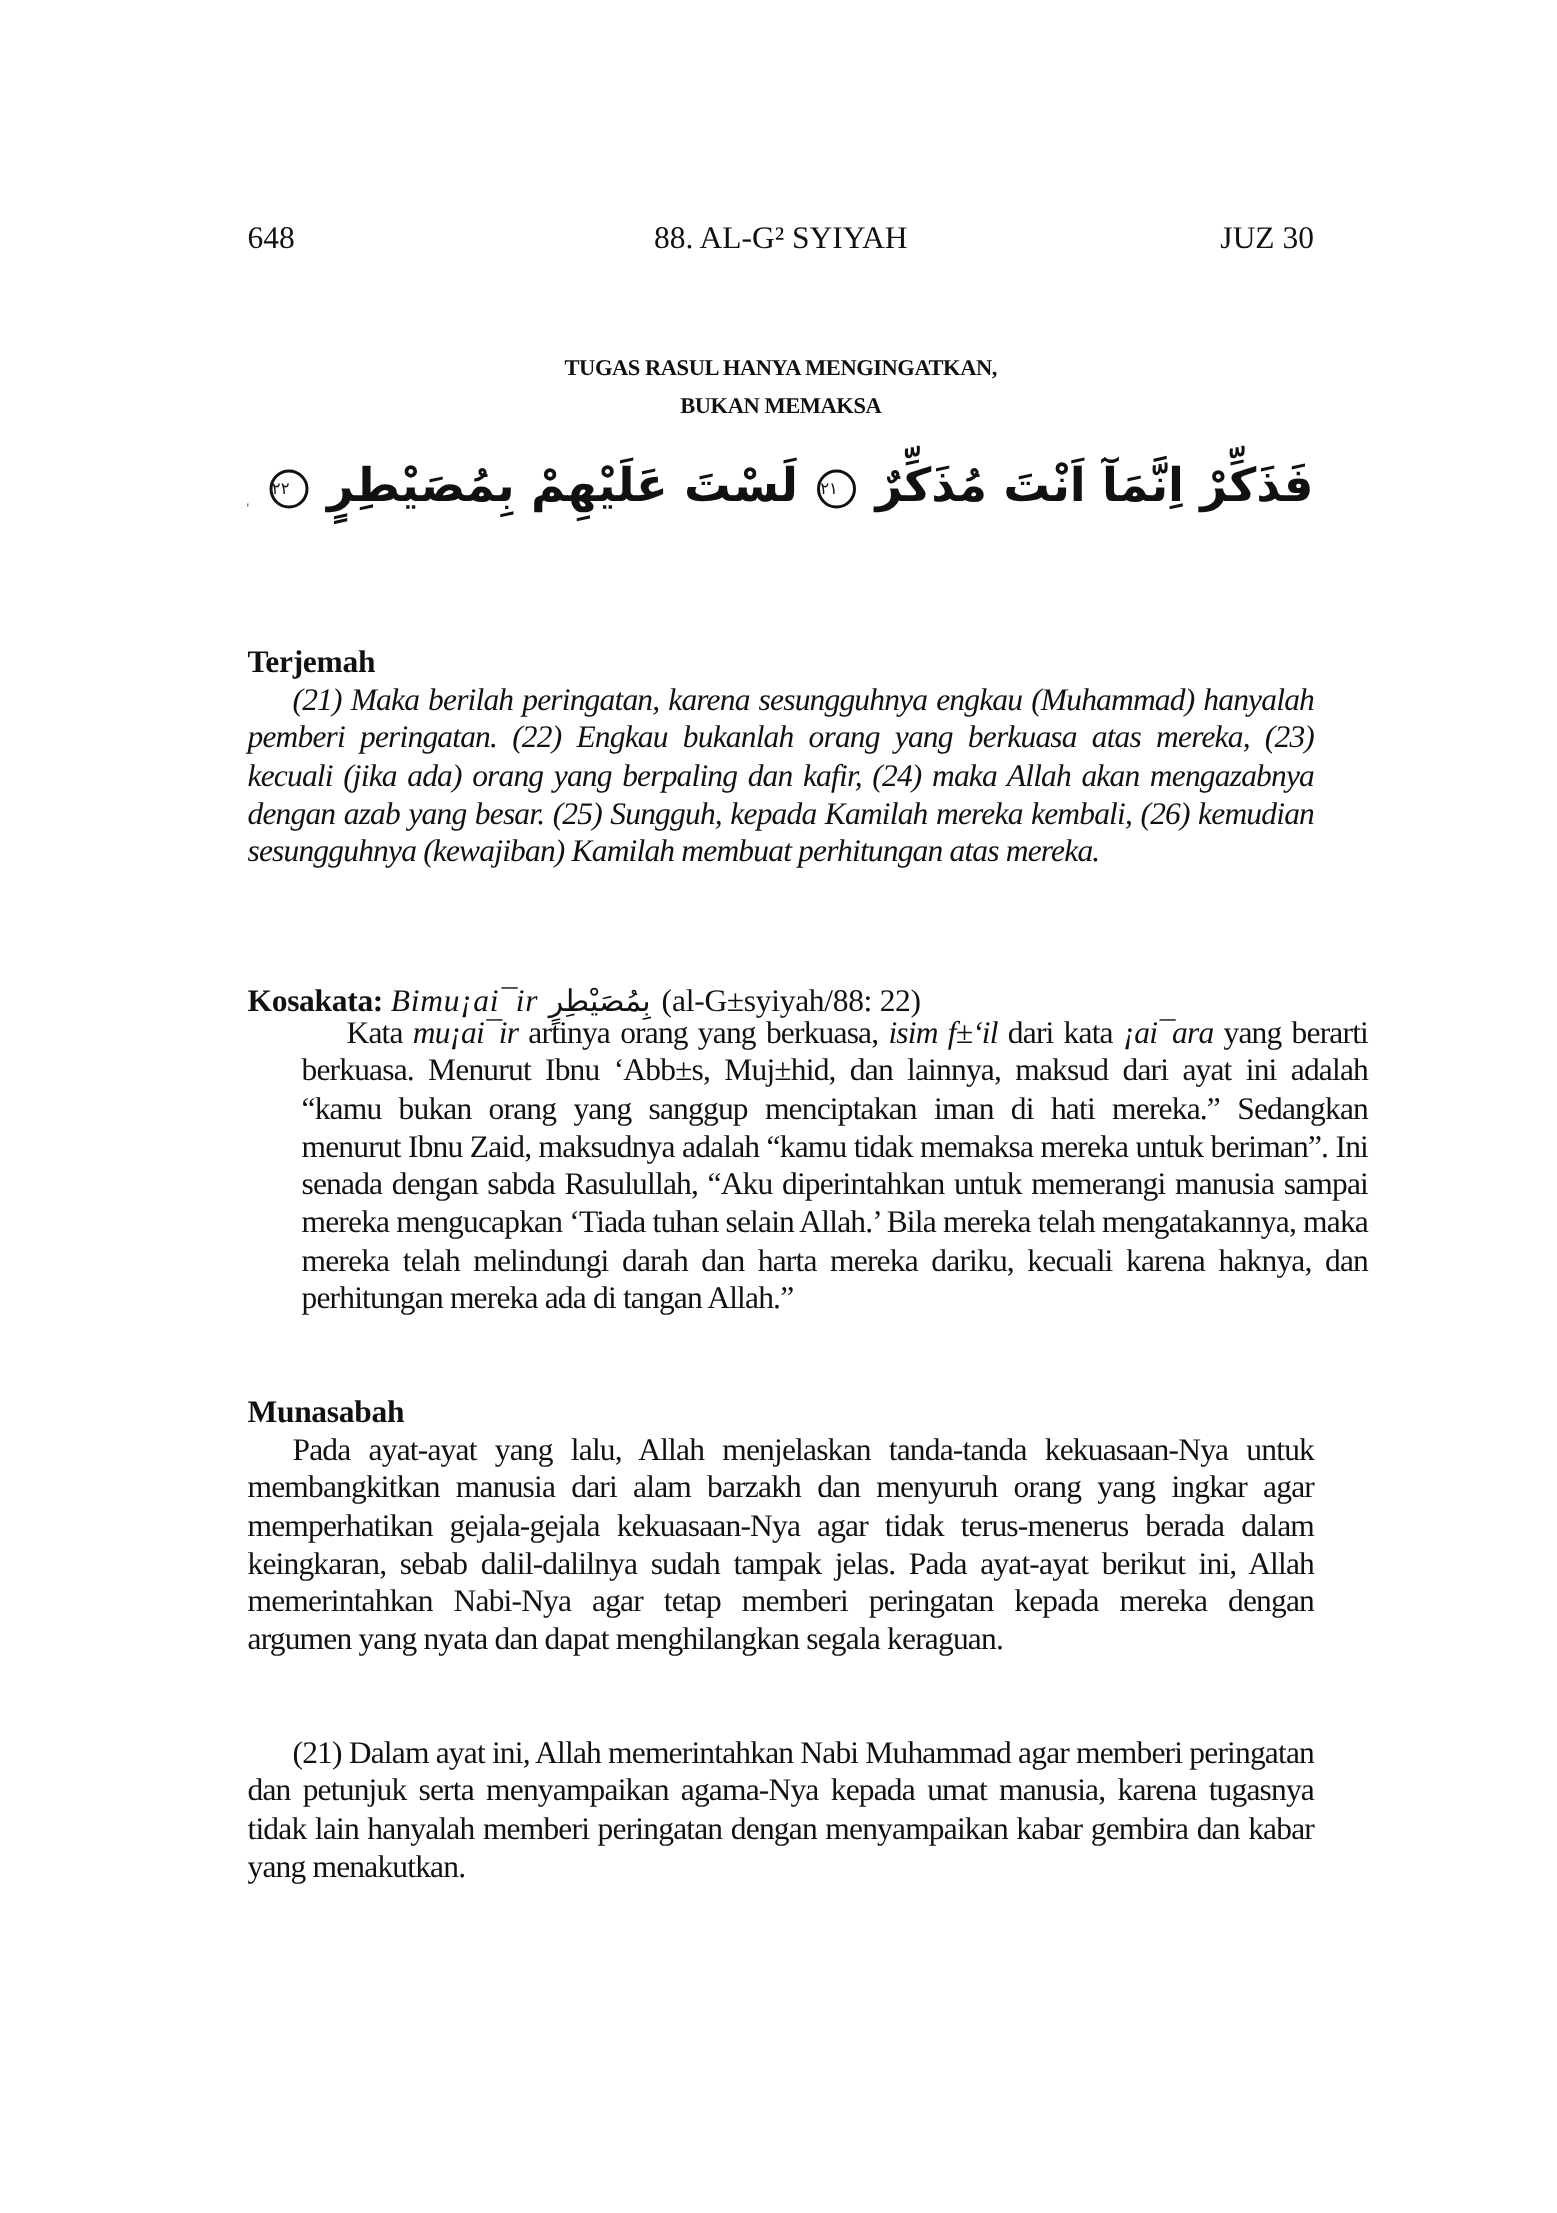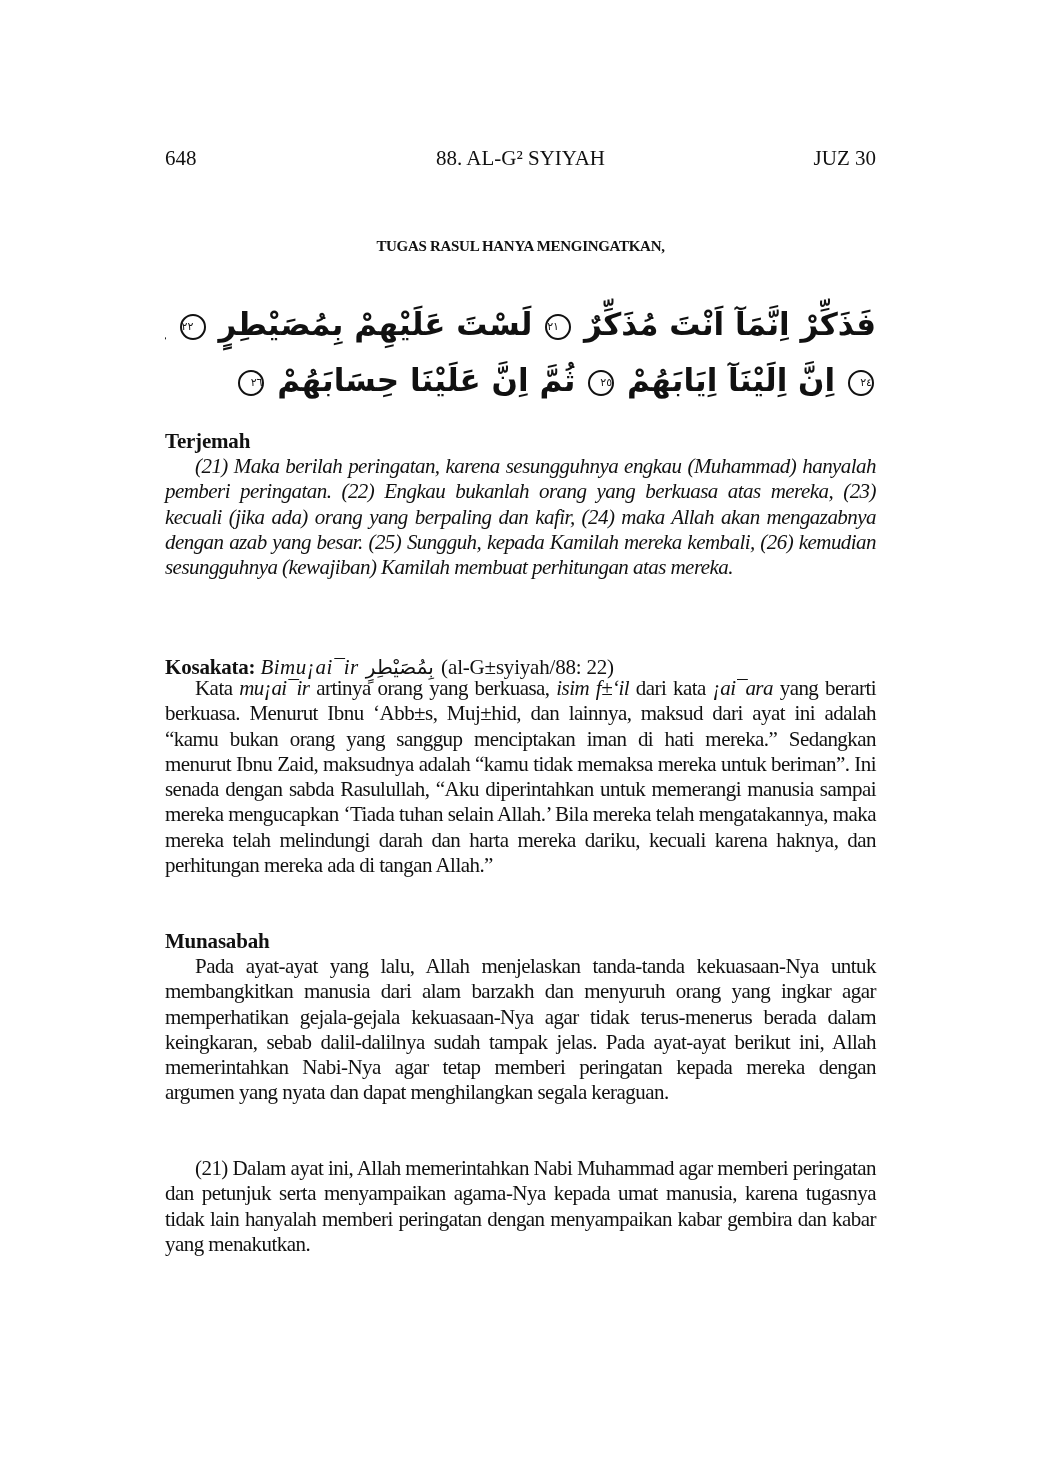--- a/index.html
+++ b/index.html
@@ -44,55 +44,49 @@
     letter-spacing: -0.55px; word-spacing: 0px;
   }
   .para.italic { font-style: italic; }
   .kosakata-line { font-size: 21px; line-height: 25px; letter-spacing: -0.2px; white-space: nowrap; margin-top: 12px; }
   .kosakata-line b { font-weight: bold; }
   .kosakata-line .term { font-style: italic; letter-spacing: 0.5px; }
   .kosakata-line .arabic-term { font-family: "DejaVu Sans", sans-serif; font-size: 20px; direction: rtl; unicode-bidi: isolate; padding: 0 2px; }
   .it { font-style: italic; }
   #sec-terjemah { top: 429px; }
   #sec-kosakata { top: 643px; }
-  #sec-kosakata-body { top: 676px; }
+  #sec-kosakata-body { top: 676px; margin-left: 36px; }
   #sec-munasabah { top: 929px; }
   #sec-tafsir { top: 1156px; }
 </style>
 </head>
 <body>
 
 <div class="page">
 
   <div class="running-header">
     <span class="pnum">648</span>
     <span class="surah">88. AL-G² SYIYAH</span>
     <span class="juz">JUZ 30</span>
   </div>
 
   <div class="section-title">
     <div>TUGAS RASUL HANYA MENGINGATKAN,</div>
+    <div>BUKAN MEMAKSA</div>
   </div>
 
   <div class="arabic-block">
     <div class="arabic-line">
       <span>فَذَكِّرْ اِنَّمَآ اَنْتَ مُذَكِّرٌ</span>
       <span class="ayah-mark">٢١</span>
       <span>لَسْتَ عَلَيْهِمْ بِمُصَيْطِرٍ</span>
       <span class="ayah-mark">٢٢</span>
       <span>اِلَّا مَنْ تَوَلّٰى وَكَفَرَ</span>
       
       
-    </div>
-    <div class="arabic-line second">
-      <span class="ayah-mark">٢٤</span>
-      <span>اِنَّ اِلَيْنَآ اِيَابَهُمْ</span>
-      <span class="ayah-mark">٢٥</span>
-      <span>ثُمَّ اِنَّ عَلَيْنَا حِسَابَهُمْ</span>
-      <span class="ayah-mark">٢٦</span>
     </div>
   </div>
 
   <div class="section" id="sec-terjemah">
     <div class="heading">Terjemah</div>
     <div class="para italic">(21) Maka berilah peringatan, karena sesungguhnya engkau (Muhammad) hanyalah pemberi peringatan. (22) Engkau bukanlah orang yang berkuasa atas mereka, (23) kecuali (jika ada) orang yang berpaling dan kafir, (24) maka Allah akan mengazabnya dengan azab yang besar. (25) Sungguh, kepada Kamilah mereka kembali, (26) kemudian sesungguhnya (kewajiban) Kamilah membuat perhitungan atas mereka.</div>
   </div>
 
   <div class="section" id="sec-kosakata">
     <div class="kosakata-line">

